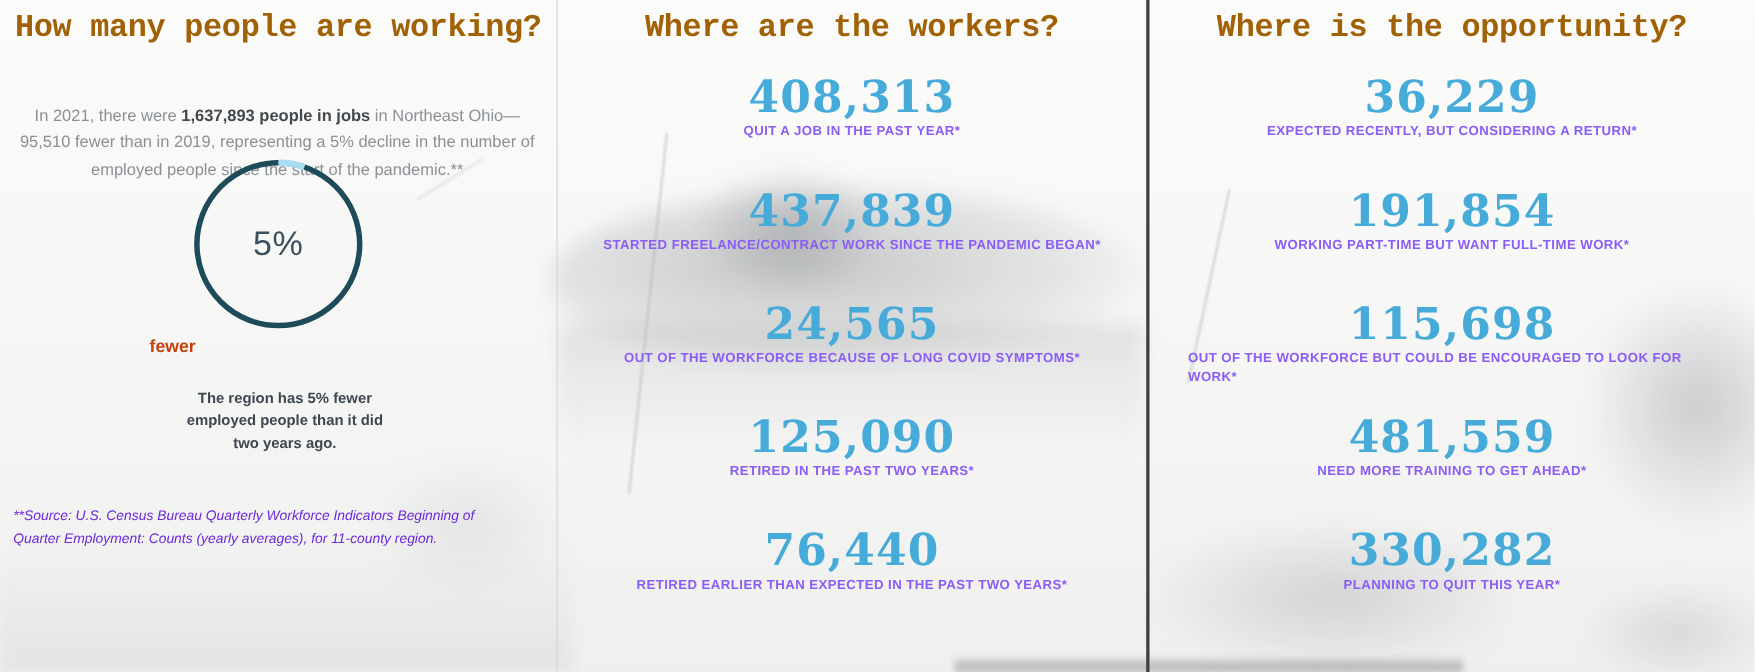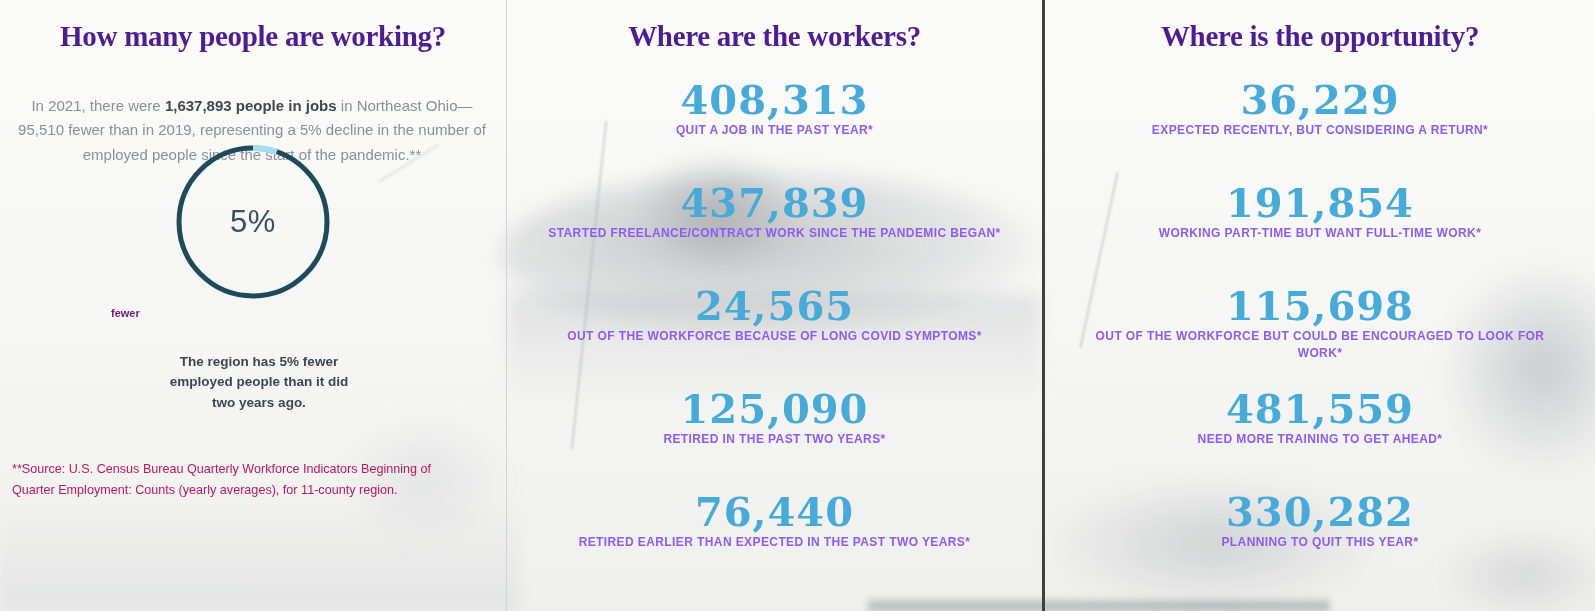--- a/index.html
+++ b/index.html
@@ -31,44 +31,44 @@
   .c2 { left:1098px; top:170px; width:2px; height:180px; transform:rotate(12deg); }
   .c3 { left:408px; top:128px; width:2px; height:70px; transform:rotate(58deg); opacity:.6; }
 
   
   .col { position:relative; height:611px; z-index:2; }
   .col1 { width:507px; border-right:1px solid #ccd6da; }
   .col2 { width:538px; border-right:3px solid #404040; }
   .col3 { width:550px; }
 
   .panel-title {
-    font-family:Liberation Serif, serif;
+    font-family:Liberation Mono, monospace;
     font-weight:bold; font-size:29px; letter-spacing:-.3px;
-    color:#4c1d95; text-align:center; padding-top:20px;
+    color:#a16207; text-align:center; padding-top:9px;
   }
   .col1 .panel-title { position:absolute; top:0; left:0; right:0; }
 
   
   .intro { position:absolute; top:58px; left:16px; right:18px; text-align:center;
            font-size:15px; line-height:1.62; color:#8b9097;margin-top:36px; }
   .intro strong { color:#43484e; font-weight:bold; }
   .donut-wrap { position:absolute; top:143px; left:50%; transform:translateX(-50%);
                 width:158px; height:158px; }
   .donut-wrap svg { position:absolute; inset:0; }
   .donut-center { position:absolute; inset:0; display:flex; align-items:center; justify-content:center;
                   font-size:31px; color:#3c5160; letter-spacing:.5px; }
-  .fewer { position:absolute; top:307px; left:111px; font-size:11px; font-weight:bold; color:#701a75; }
+  .fewer { position:absolute; top:307px; left:136px; font-size:16px; font-weight:bold; color:#c2410c; }
   .caption { position:absolute; top:304px; left:164px; width:190px; text-align:center;
              font-size:13.5px; font-weight:bold; color:#3d4750; line-height:1.5;margin-top:48px; }
   .footnote { position:absolute; top:459px; left:12px; width:452px;
-              font-size:12.6px; line-height:1.7; color:#be185d; }
+              font-style:italic; font-size:12.6px; line-height:1.7; color:#6d28d9; }
 
   
   .stats { margin-top:25px; display:flex; flex-direction:column; align-items:center; }
-  .stat { height:103px; display:flex; flex-direction:column; align-items:center; text-align:center; }
+  .stat { height:103px; display:flex; flex-direction:column; align-items:center; text-align:left; }
   .stat-value { font-family:"DejaVu Serif","Liberation Serif",serif; font-weight:bold;
                 font-size:40px; line-height:1.1; color:#47abd9; letter-spacing:1px; }
   .stat-label { max-width:480px; font-size:12px; font-weight:bold;
                 letter-spacing:.4px; color:#8b5cf6; line-height:1.45; }
 </style>
 </head>
 <body>
 
 <div class="board">
 

